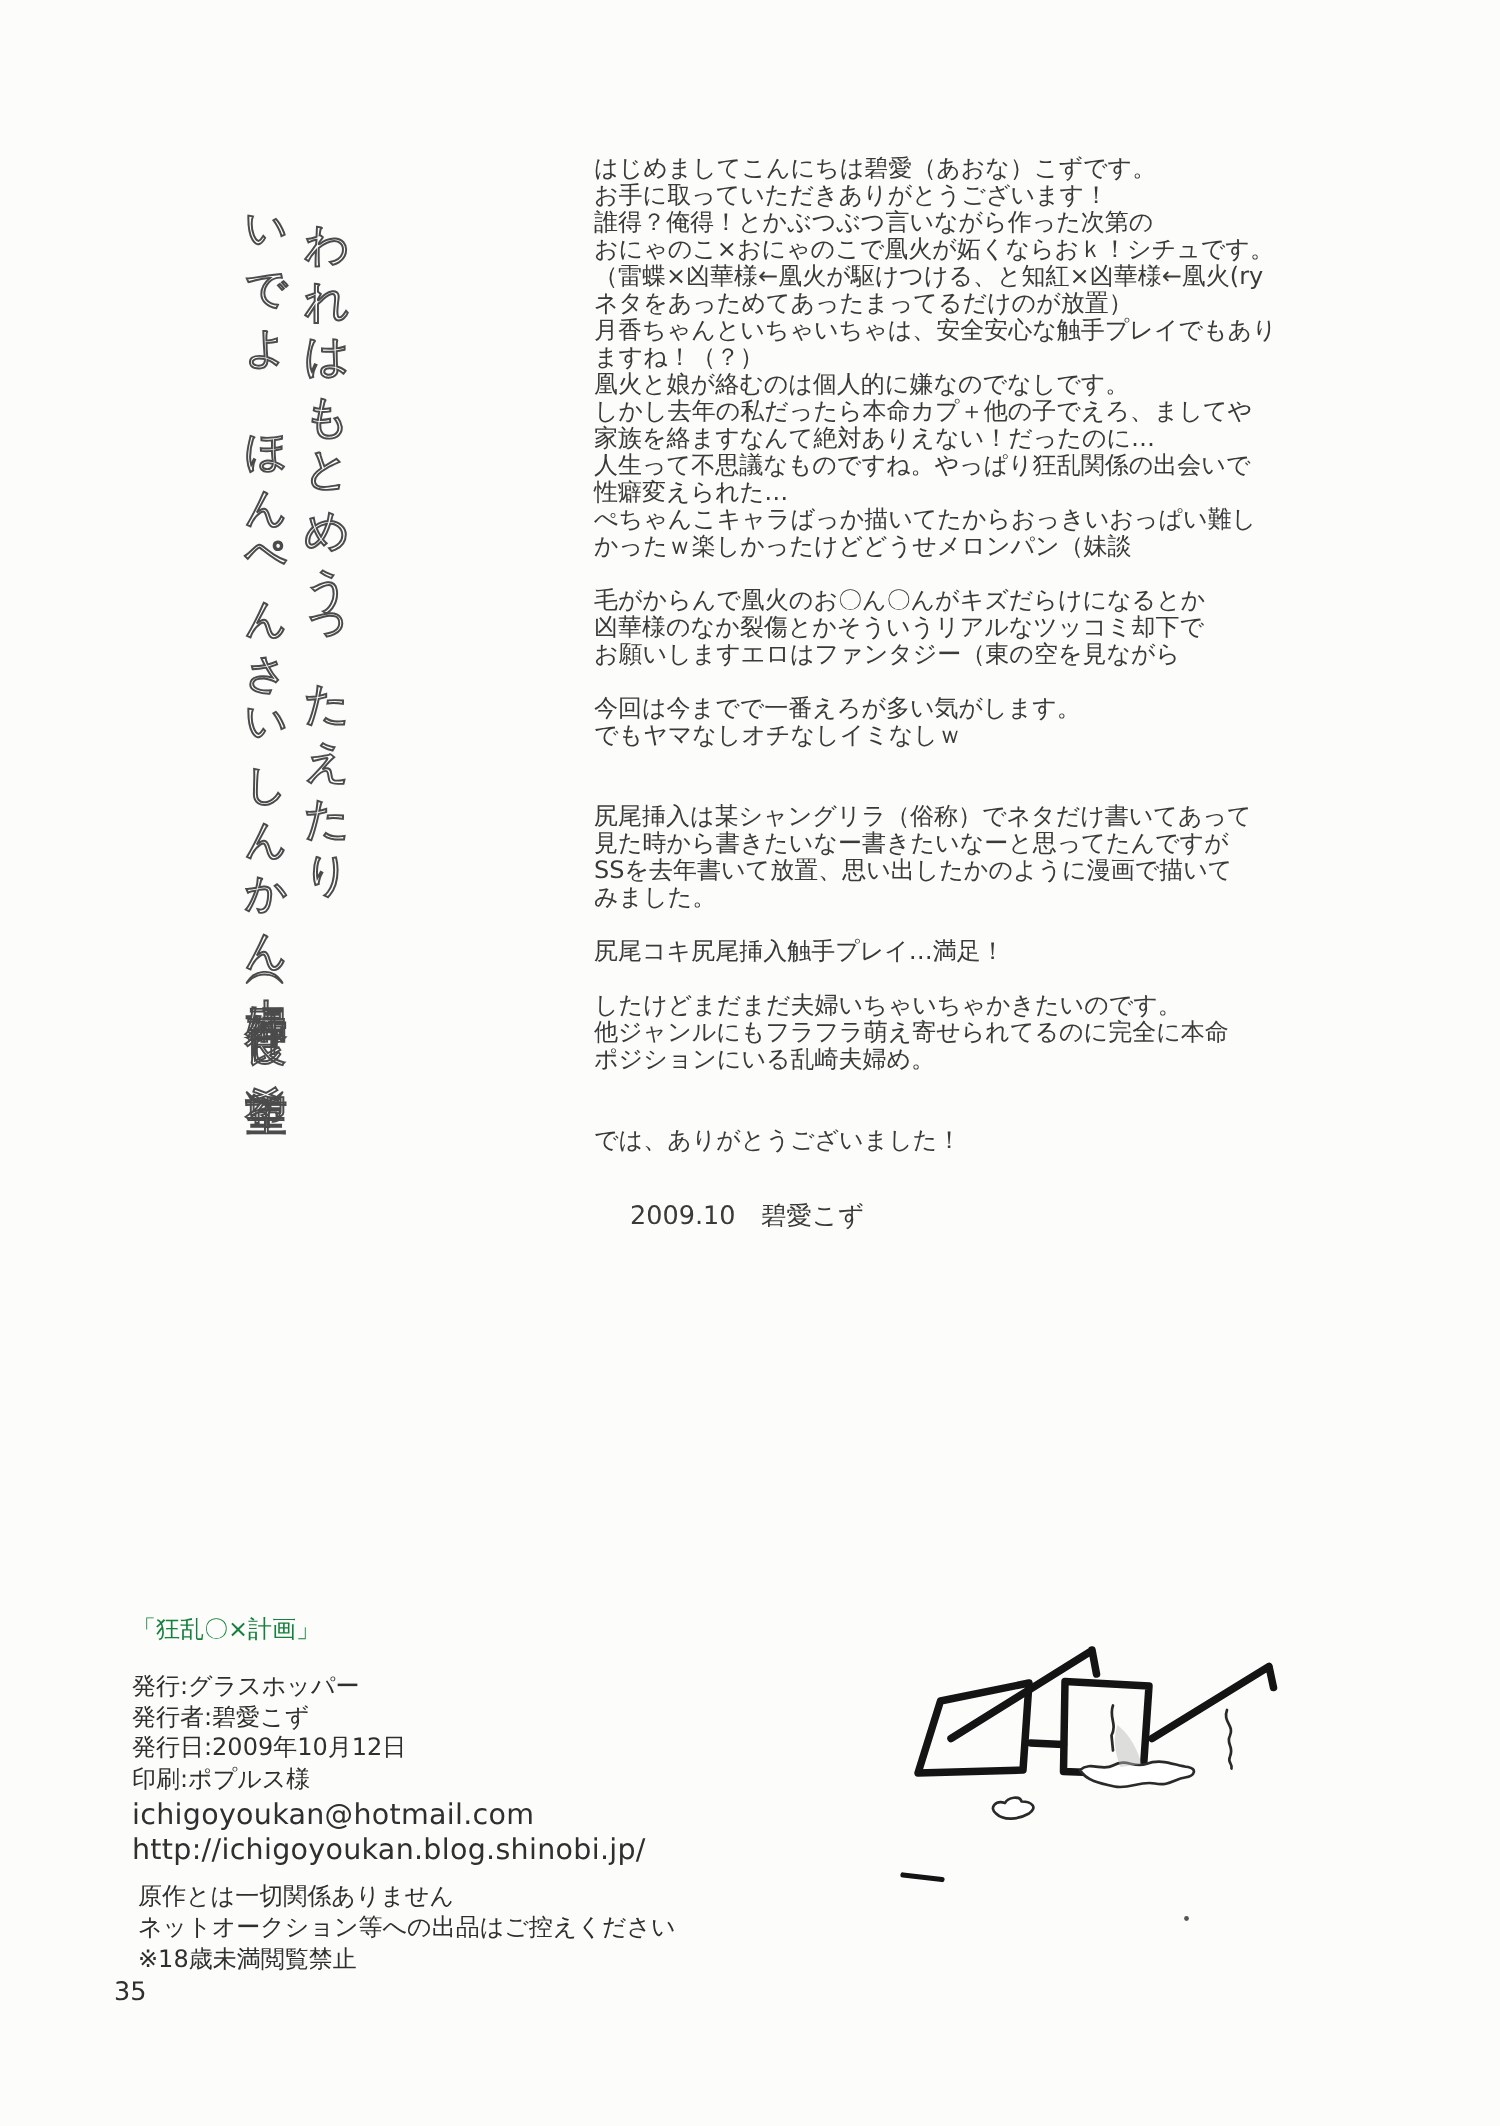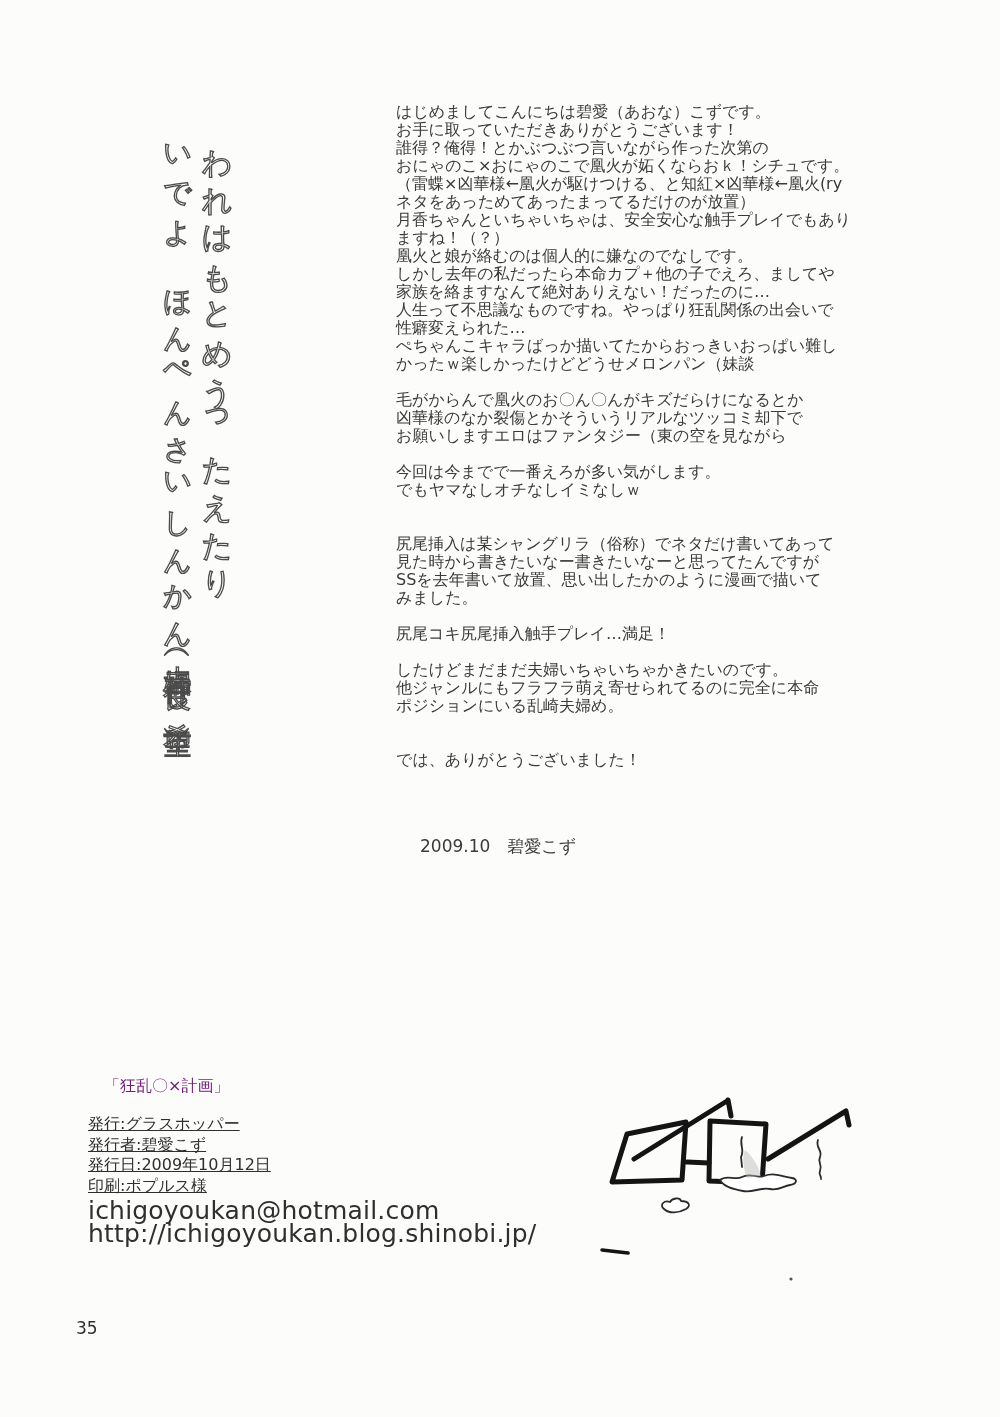--- a/index.html
+++ b/index.html
@@ -22,34 +22,34 @@
   .col-right { left:196px; top:128px; font-size:30px; letter-spacing:4px; }
   .col-left  { left:158px; top:126px; font-size:28px; letter-spacing:5px; }
 
   .body-text {
     position:absolute; left:396px; top:103px;
     font-size:16px; line-height:18px;
     white-space:pre; color:#3a3a3a;
   }
   .signature {
     position:absolute; left:420px; top:799px;
-    font-size:17px; color:#3a3a3a; white-space:pre;margin-top:36px;
+    font-size:17px; color:#3a3a3a; white-space:pre;
   }
 
   .colophon-title {
     position:absolute; left:88px; top:1076px;
-    font-size:16px; color:#701a75; white-space:pre;margin-left:16px;
+    font-size:16px; color:#15803d; white-space:pre;
   }
   .colophon-details {
     position:absolute; left:88px; top:1114px;
-    font-size:16px; line-height:20.5px; white-space:pre; color:#2f2f2f;text-decoration:underline;
+    font-size:16px; line-height:20.5px; white-space:pre; color:#2f2f2f;
   }
   .contact {
     position:absolute; left:88px; top:1199px;
-    font-size:25px; line-height:23px; white-space:pre;
+    font-size:19px; line-height:23px; white-space:pre;
     color:#2f2f2f; letter-spacing:0.2px;
   }
   .disclaimer {
     position:absolute; left:92px; top:1253px;
     font-size:16px; line-height:21px; white-space:pre; color:#2f2f2f;
   }
   .page-number {
     position:absolute; left:76px; top:1318px;
     font-size:17px; color:#2f2f2f;
   }
@@ -102,20 +102,23 @@
 では、ありがとうございました！</div>
   <div class="signature">2009.10　碧愛こず</div>
 
   <div class="colophon-title">「狂乱〇×計画」</div>
   <div class="colophon-details">発行:グラスホッパー
 発行者:碧愛こず
 発行日:2009年10月12日
 印刷:ポプルス様</div>
   <div class="contact">ichigoyoukan@hotmail.com
 http://ichigoyoukan.blog.shinobi.jp/</div>
+  <div class="disclaimer">原作とは一切関係ありません
+ネットオークション等への出品はご控えください
+※18歳未満閲覧禁止</div>
   <div class="page-number">35</div>
 
   <svg class="sketch" width="400" height="230" viewBox="0 0 400 230">
 
     <g stroke="#141414" stroke-width="5" fill="none" stroke-linecap="round" stroke-linejoin="round">
 
       <path d="M42,54 L101,42 L97,100 L27,102 Z"></path>
 
       <path d="M49,79 L142,21 M143,20 L146,36"></path>
 

